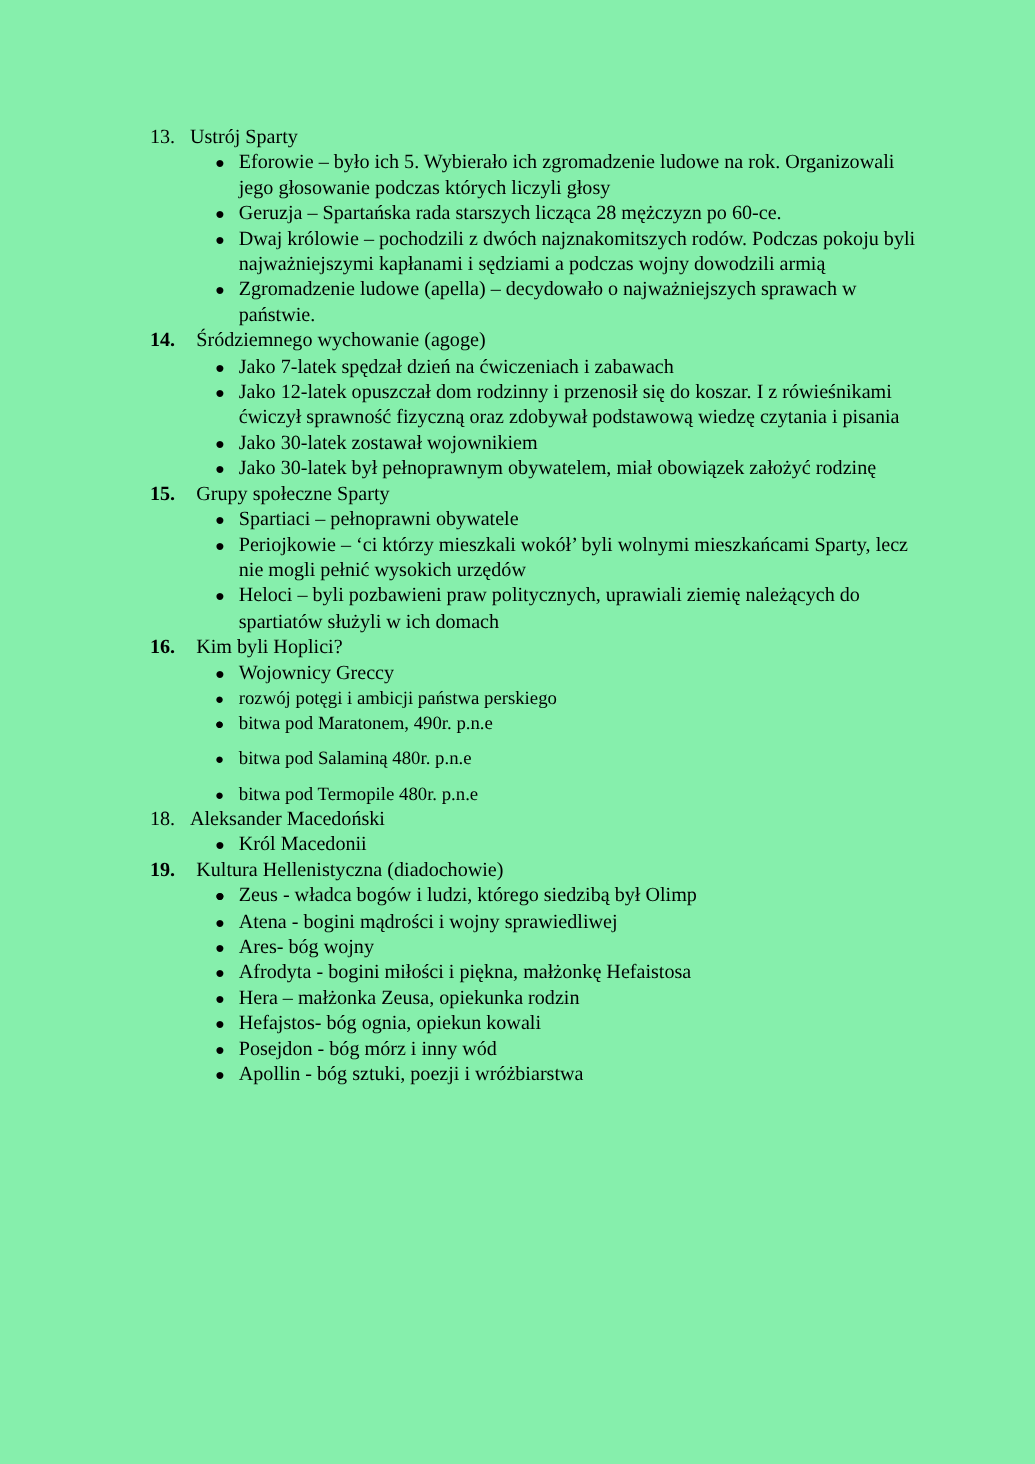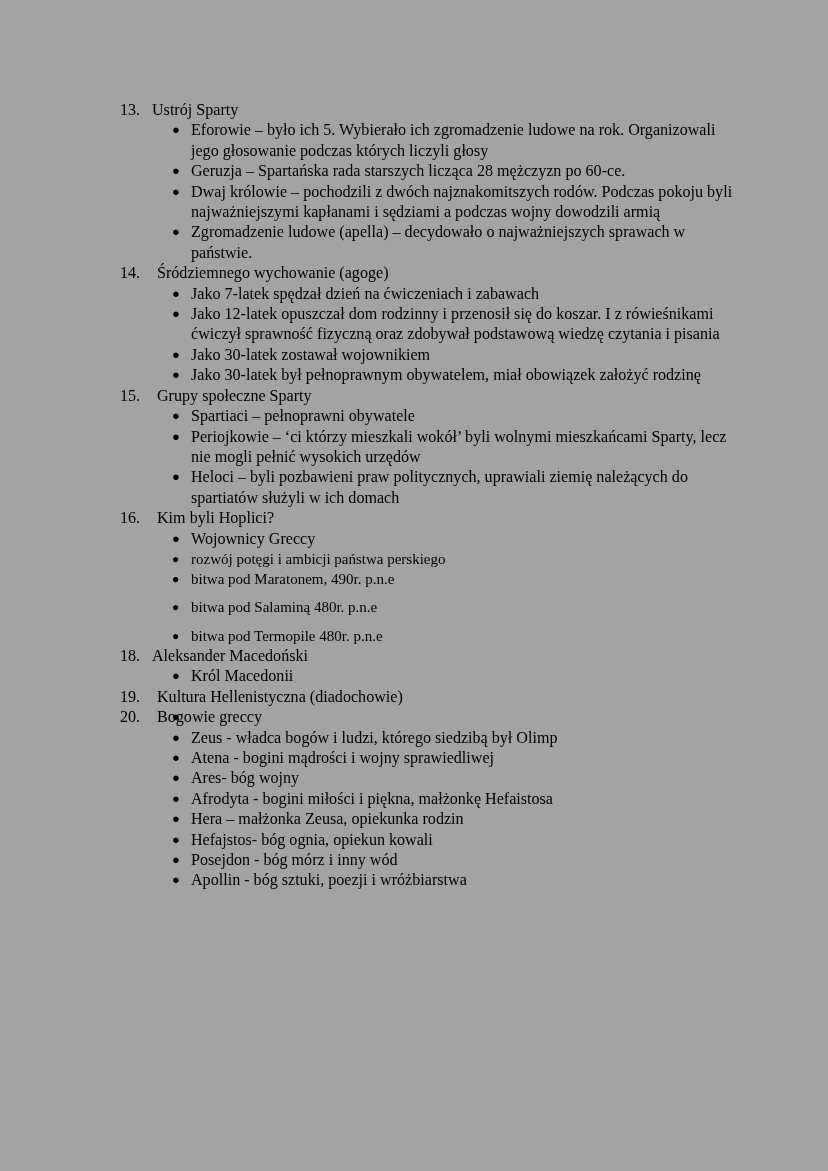--- a/index.html
+++ b/index.html
@@ -50,21 +50,21 @@
   .item-num {
     position: absolute;
     left: 0;
     top: 0;
     width: 28px;
     text-align: left;
     font-size: 16.1px;
     line-height: 20.4px;
   }
   .item-head.wide-gap { padding-left: 37px; }
-  .item-head.wide-gap .item-num { width: 33px; }
+  .item-head.wide-gap .item-num { width: 33px; font-weight: bold; }
 
   
   ul.bullets {
     list-style: none;
     margin: 0;
     padding: 0;
   }
   li.bullet {
     position: relative;
     padding-left: 71px;
@@ -87,21 +87,21 @@
   }
   li.bullet.small .dot { font-size: 12px; line-height: 20.0px; }
   
   li.bullet.spaced { margin-top: 8.5px; }
 
   .sec-gap-after { margin-bottom: 20px; }
 </style>
 </head>
 <body style="color: rgb(0, 0, 0);">
 
-<div id="page" style="background: #a3a3a3;">
+<div id="page" style="background: #86efac;">
   <div id="doc-body">
     <ol class="outline" id="outline-root">
         <li class="outline-item">
           <div class="item-head"><span class="item-num">13.</span><span>Ustrój Sparty</span></div>
           <ul class="bullets">
             <li class="bullet"><span class="dot">●</span><span>Eforowie – było ich 5. Wybierało ich zgromadzenie ludowe na rok. Organizowali jego głosowanie podczas których liczyli głosy</span></li>
             <li class="bullet"><span class="dot">●</span><span>Geruzja – Spartańska rada starszych licząca 28 mężczyzn po 60-ce.</span></li>
             <li class="bullet"><span class="dot">●</span><span>Dwaj królowie – pochodzili z dwóch najznakomitszych rodów. Podczas pokoju byli najważniejszymi kapłanami i sędziami a podczas wojny dowodzili armią</span></li>
             <li class="bullet"><span class="dot">●</span><span>Zgromadzenie ludowe (apella) – decydowało o najważniejszych sprawach w państwie.</span></li>
           </ul>
@@ -144,21 +144,20 @@
             <li class="bullet"><span class="dot">●</span><span>Król Macedonii</span></li>
           </ul>
         </li>
         <li class="outline-item">
           <div class="item-head wide-gap"><span class="item-num">19.</span><span>Kultura Hellenistyczna (diadochowie)</span></div>
           <ul class="bullets">
             <li class="bullet"><span class="dot">●</span></li>
           </ul>
         </li>
         <li class="outline-item">
-          <div class="item-head wide-gap"><span class="item-num">20.</span><span>Bogowie greccy</span></div>
           <ul class="bullets">
             <li class="bullet"><span class="dot">●</span><span>Zeus - władca bogów i ludzi, którego siedzibą był Olimp</span></li>
             <li class="bullet"><span class="dot">●</span><span>Atena - bogini mądrości i wojny sprawiedliwej</span></li>
             <li class="bullet"><span class="dot">●</span><span>Ares- bóg wojny</span></li>
             <li class="bullet"><span class="dot">●</span><span>Afrodyta - bogini miłości i piękna, małżonkę Hefaistosa</span></li>
             <li class="bullet"><span class="dot">●</span><span>Hera – małżonka Zeusa, opiekunka rodzin</span></li>
             <li class="bullet"><span class="dot">●</span><span>Hefajstos- bóg ognia, opiekun kowali</span></li>
             <li class="bullet"><span class="dot">●</span><span>Posejdon - bóg mórz i inny wód</span></li>
             <li class="bullet"><span class="dot">●</span><span>Apollin - bóg sztuki, poezji i wróżbiarstwa</span></li>
           </ul>

